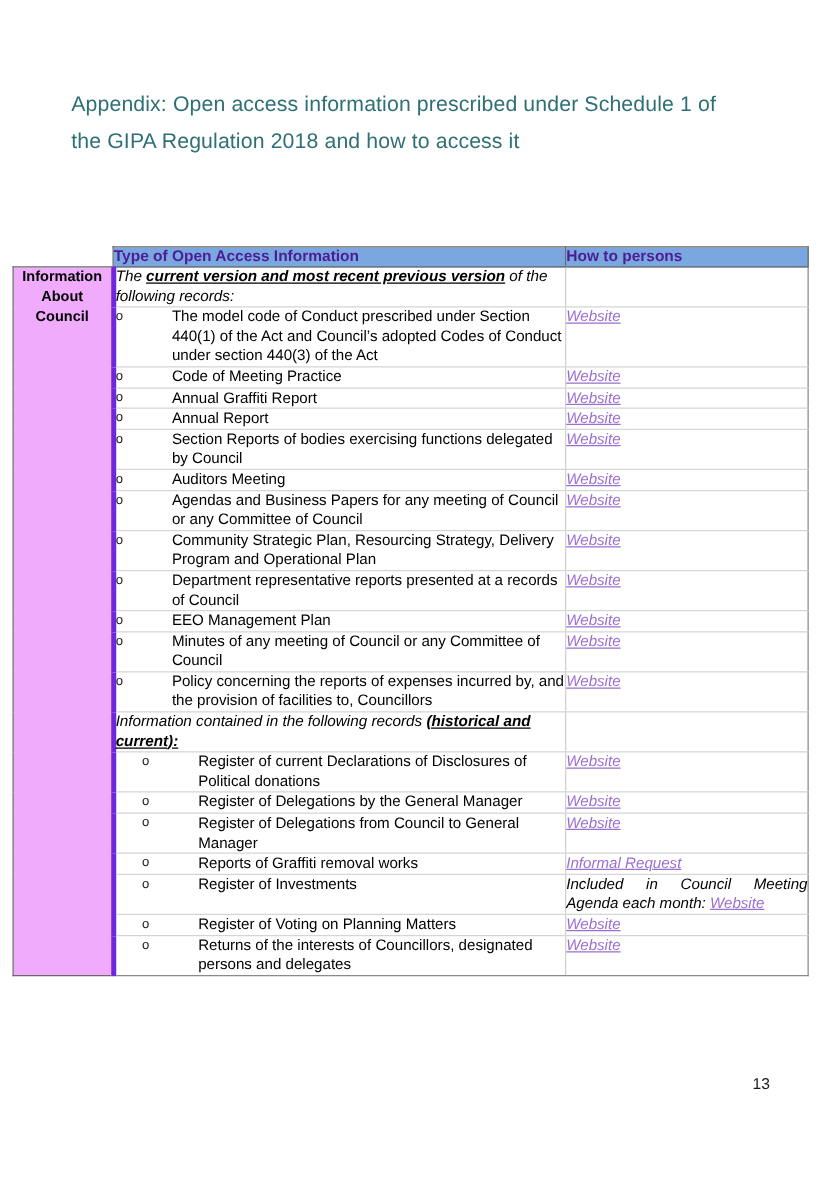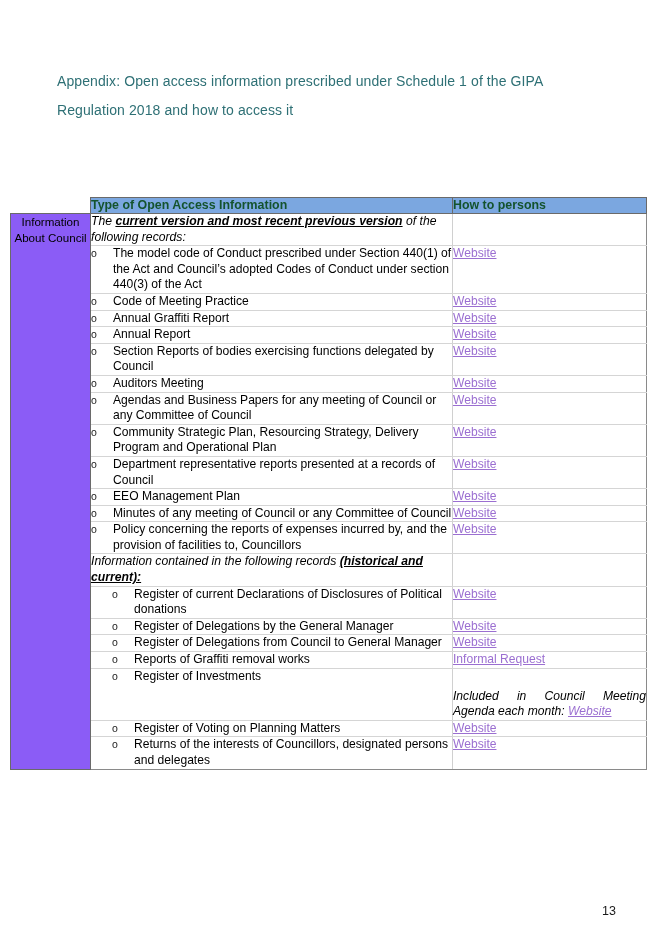--- a/index.html
+++ b/index.html
@@ -15,21 +15,21 @@
     color: #000000;
     overflow: hidden;
   }
 
   
   #page-title {
     position: absolute;
     left: 57px;
     top: 58px;
     width: 530px;
-    font-size: 14px;
+    font-size: 17px;
     line-height: 29px;
     color: #2E7075;
     font-weight: 400;
     letter-spacing: 0.1px;
   }
 
   
   #doc-table {
     position: absolute;
     left: 10px;
@@ -55,39 +55,39 @@
   .hdr-blank {
     border: none;
     background: #ffffff;
   }
   .hdr-cell {
     background: #7BA7E0;
     border: 1px solid #6a6a6a;
     font-weight: bold;
     font-size: 12.4px;
     padding: 6px 7px 7px 7px;
-    color: #14532d;
+    color: #4c1d95;
     line-height: 15px;
   }
 
   
   .side-cell {
-    background: #8b5cf6;
+    background: #f0abfc;
     border: 1px solid #6a6a6a;
     text-align: center;
     vertical-align: middle;
-    font-weight: normal;
+    font-weight: bold;
     font-size: 11.6px;
     line-height: 16px;
     padding: 2px;
   }
 
   
   .type-cell {
-    border-left: 1px solid #6d28d9;
+    border-left: 4px solid #6d28d9;
     border-right: 1px solid #d0d0d0;
     border-bottom: 1px solid #d5d5d5;
     padding: 5px 8px 6px 8px;
     font-size: 12.1px;
     line-height: 15.6px;
   }
   .acc-cell {
     border-right: 1px solid #8a8a8a;
     border-bottom: 1px solid #d5d5d5;
     padding: 5px 8px 6px 8px;
@@ -123,43 +123,44 @@
     line-height: 15.6px;
     color: #222;
     width: 22px;
   }
   .item .marker.deep {
     width: 43px;
     text-indent: 21px;
   }
   .item .itext {
     flex: 1 1 auto;
+    margin-left: 23px;
   }
 
   
   .wlink {
     color: #9b6fd1;
     text-decoration: underline;
+    font-style: italic;
     font-size: 12.1px;
     cursor: pointer;
   }
   .acc-justify {
     font-style: italic;
     text-align: justify;
     text-justify: inter-word;
     font-size: 12.1px;
     line-height: 15.6px;
-    margin-top: 20px;
   }
 
   
   #page-number {
     position: absolute;
     left: 0;
-    top: 904px;
+    top: 860px;
     width: 616px;
     text-align: right;
     font-size: 12.5px;
     color: #1a1a1a;
   }
 </style>
 </head>
 <body>
 
 <h1 id="page-title">Appendix: Open access information prescribed under Schedule 1 of the GIPA Regulation 2018 and how to access it</h1>

